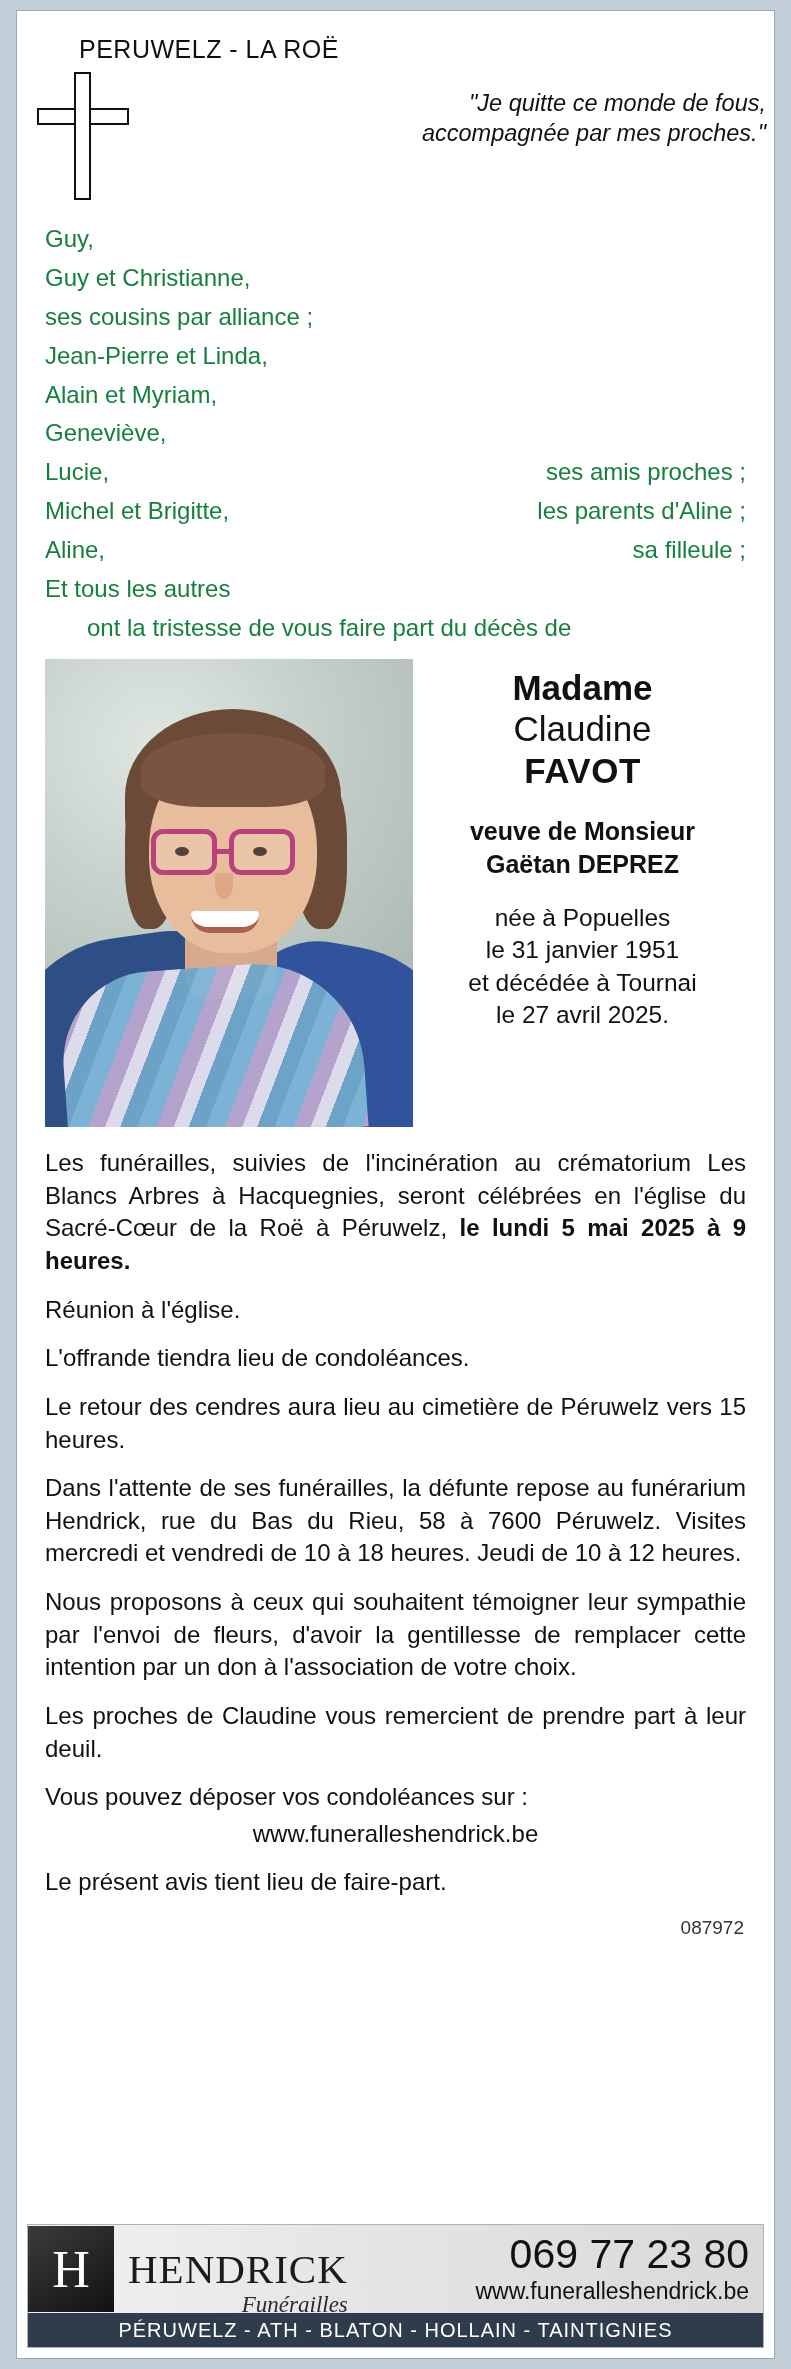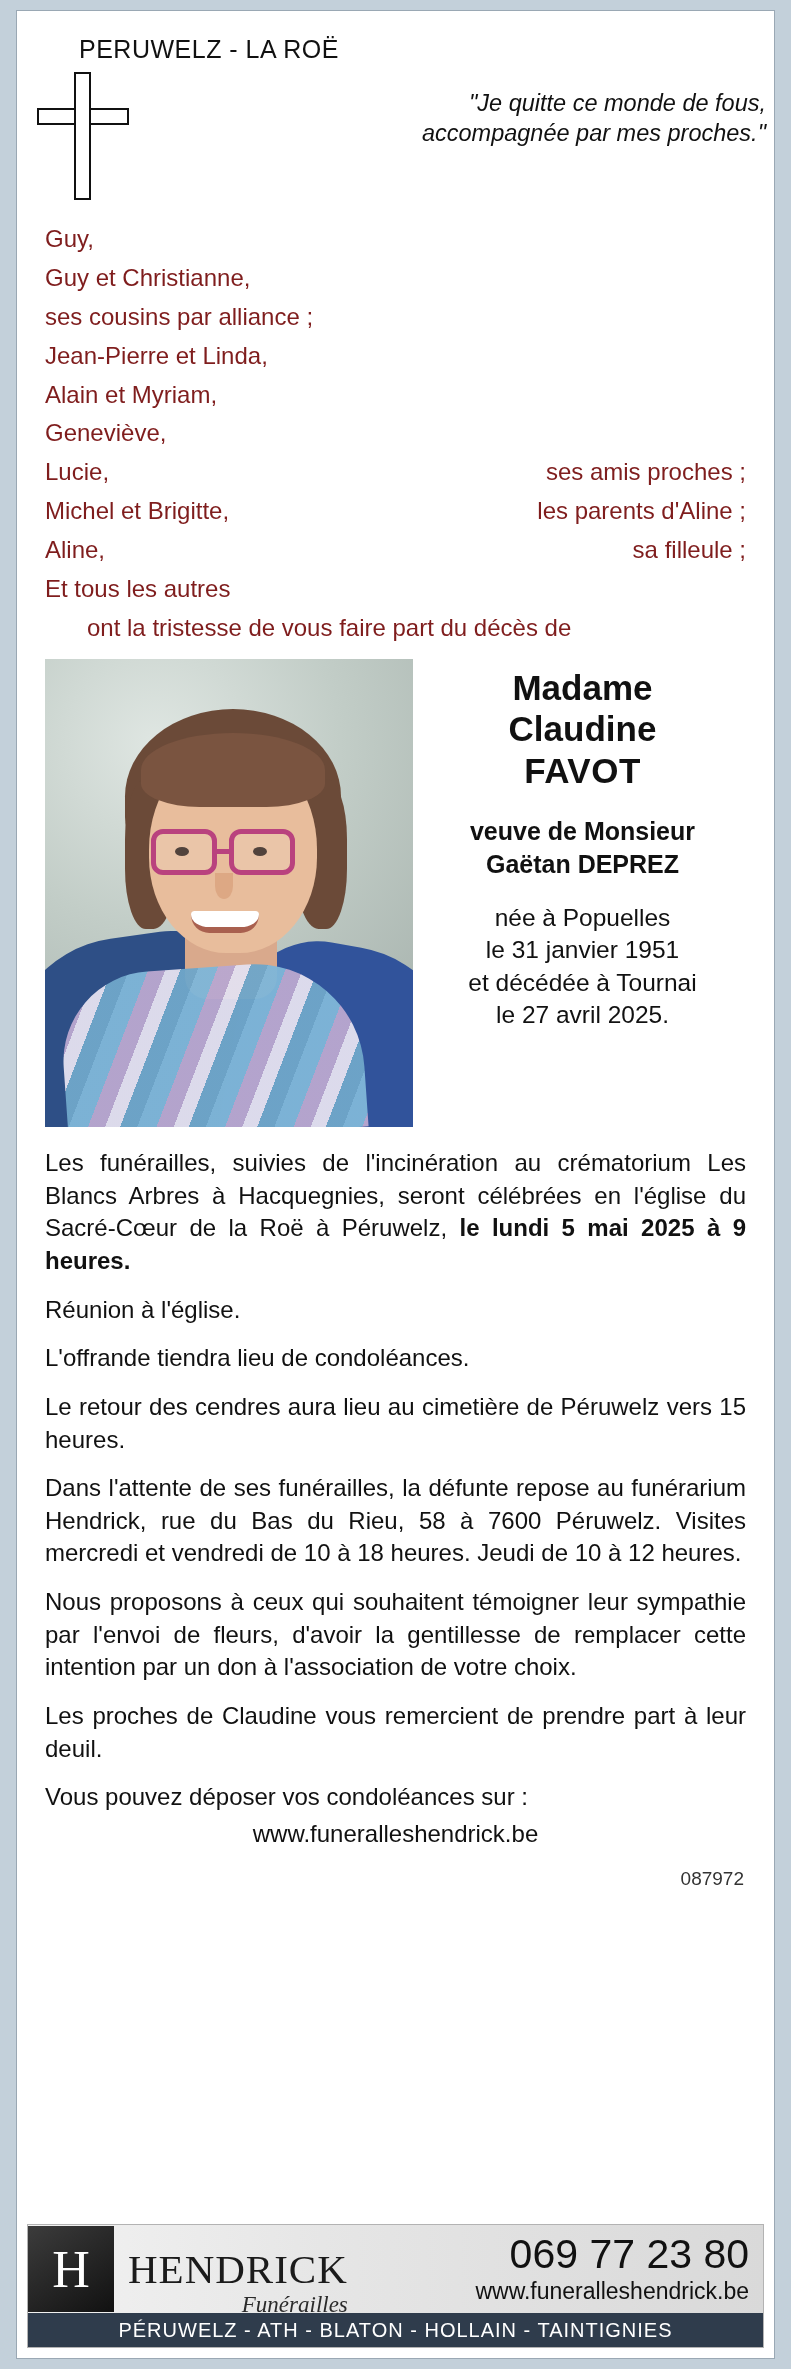--- a/index.html
+++ b/index.html
@@ -73,21 +73,21 @@
     text-align: right;
     color: #111;
     padding-top: 16px;
     max-width: 480px;
   }
 
   
   .relatives {
     padding: 20px 6px 0 6px;
     font-size: 24px;
-    color: #7f1d1d;
+    color: #15803d;
   }
   .rel-row {
     display: flex;
     justify-content: space-between;
     align-items: baseline;
     line-height: 1.62;
     white-space: nowrap;
   }
   .rel-left { text-align: left; }
   .rel-right { text-align: right; }
@@ -215,21 +215,21 @@
     padding: 8px 4px 0 10px;
     color: #111;
   }
   .name-madame {
     font-size: 35px;
     font-weight: bold;
     line-height: 1.18;
   }
   .name-first {
     font-size: 35px;
-    font-weight: bold;
+    font-weight: normal;
     line-height: 1.18;
   }
   .name-last {
     font-size: 35px;
     font-weight: bold;
     line-height: 1.18;
     letter-spacing: 0.5px;
   }
   .widow {
     font-size: 25px;
@@ -446,20 +446,21 @@
       <div class="body">
         <p class="p"><span>Les funérailles, suivies de l'incinération au crématorium Les Blancs Arbres à Hacquegnies, seront célébrées en l'église du Sacré-Cœur de la Roë à Péruwelz, </span><b>le lundi 5 mai 2025 à 9 heures.</b></p>
         <p class="p">Réunion à l'église.</p>
         <p class="p">L'offrande tiendra lieu de condoléances.</p>
         <p class="p">Le retour des cendres aura lieu au cimetière de Péruwelz vers 15 heures.</p>
         <p class="p">Dans l'attente de ses funérailles, la défunte repose au funérarium Hendrick, rue du Bas du Rieu, 58 à 7600 Péruwelz. Visites mercredi et vendredi de 10 à 18 heures. Jeudi de 10 à 12 heures.</p>
         <p class="p">Nous proposons à ceux qui souhaitent témoigner leur sympathie par l'envoi de fleurs, d'avoir la gentillesse de remplacer cette intention par un don à l'association de votre choix.</p>
         <p class="p">Les proches de Claudine vous remercient de prendre part à leur deuil.</p>
         <p class="p-center">Vous pouvez déposer vos condoléances sur :</p>
         <p class="p-center2">www.funeralleshendrick.be</p>
+        <p class="p-center">Le présent avis tient lieu de faire-part.</p>
       </div>
 
       <div class="refnum">087972</div>
     </div>
 
     <div class="footer">
       <div class="footer-top">
         <div class="logo-h">H</div>
         <div class="brand">
           <div class="brand-name">HENDRICK</div>

